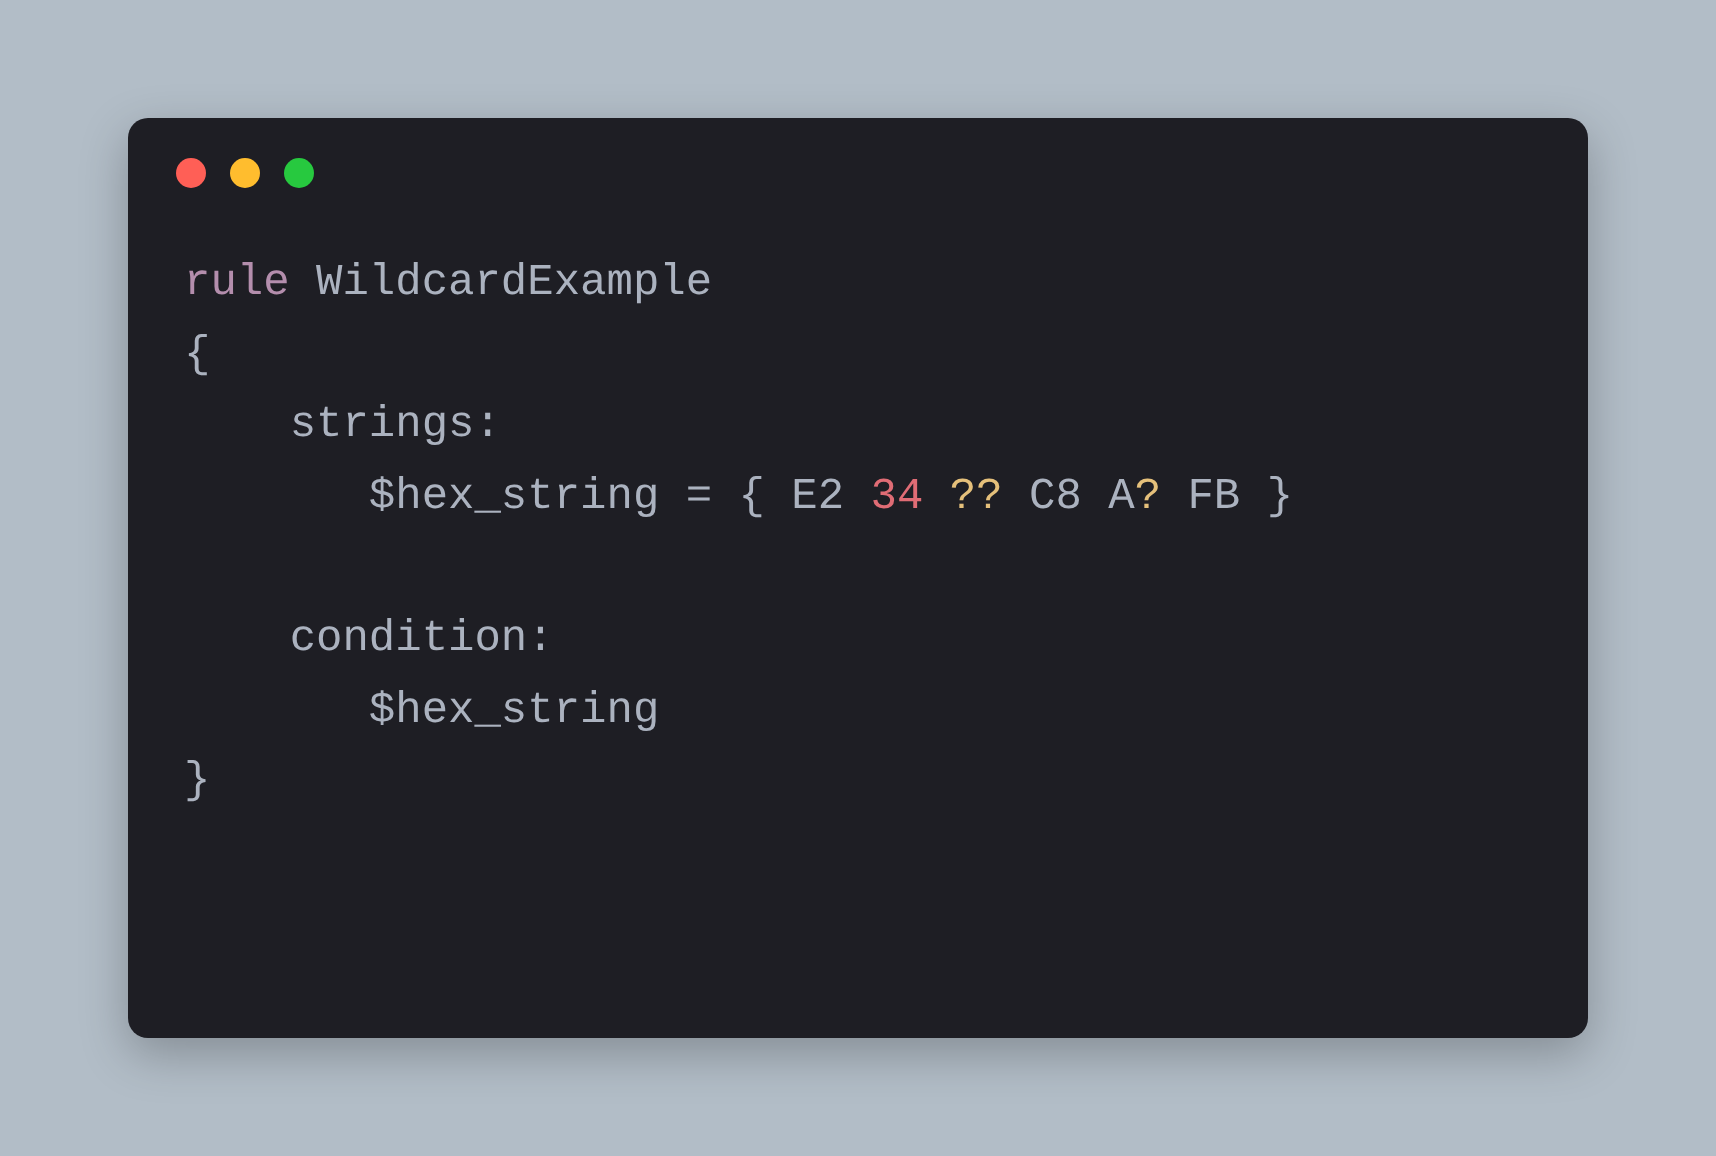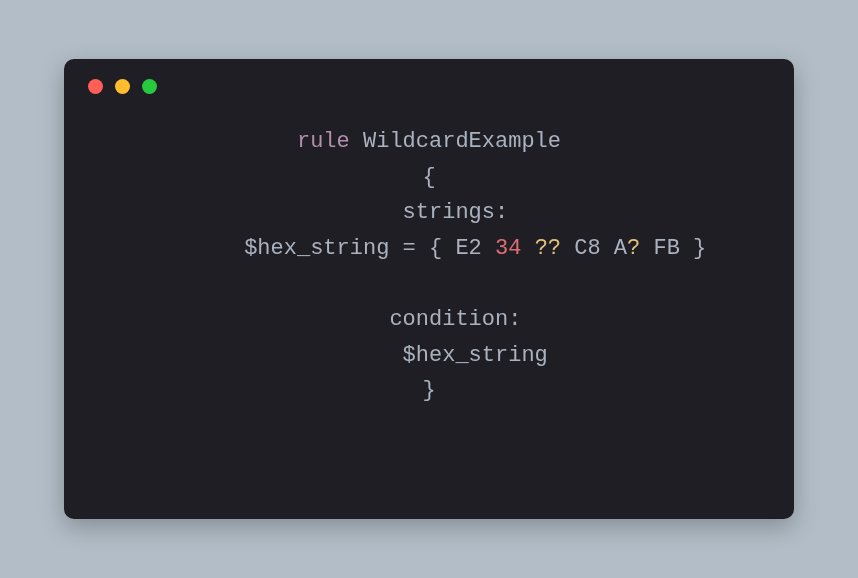--- a/index.html
+++ b/index.html
@@ -12,21 +12,20 @@
     justify-content: center;
     font-family: "SF Mono", "Monaco", "Menlo", "Consolas", "Courier New", monospace;
   }
   .window {
     background: #1e1e24;
     width: 730px;
     height: 460px;
     border-radius: 10px;
     box-shadow: 0 8px 24px rgba(0,0,0,0.25);
     overflow: hidden;
-    text-align: center;
   }
   .titlebar {
     display: flex;
     gap: 12px;
     padding: 20px 24px 6px 24px;
   }
   .dot {
     width: 15px;
     height: 15px;
     border-radius: 50%;

